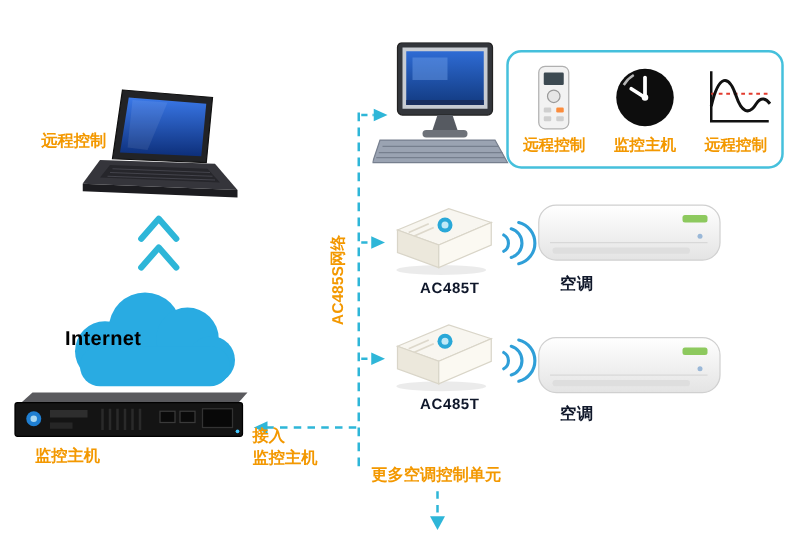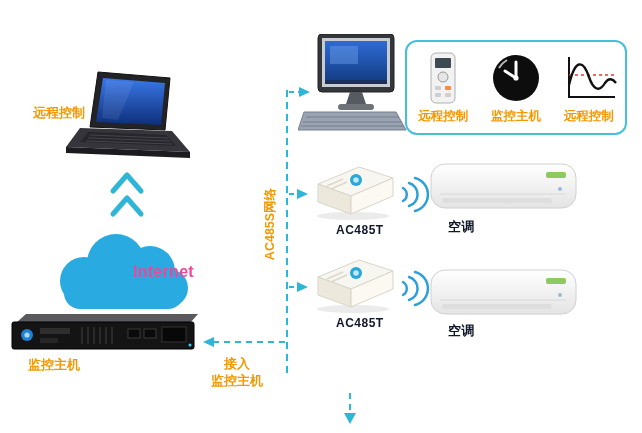--- a/index.html
+++ b/index.html
@@ -2,21 +2,21 @@
 <html><head>
 <meta charset="utf-8">
 <style>
   * { margin:0; padding:0; box-sizing:border-box; }
   body { background:#fff; font-family:"Liberation Sans","DejaVu Sans",sans-serif; }
   .canvas { position:relative; width:642px; height:425px; background:#ffffff; overflow:hidden; margin:4px auto; }
   .abs { position:absolute; }
   .lbl-orange { color:#f39800; font-size:13px; font-weight:600; line-height:17px; white-space:nowrap; }
   .lbl-dark { color:#0f172a; font-size:12px; font-weight:600; letter-spacing:.5px; white-space:nowrap; }
   .rot-label { width:110px; height:16px; text-align:center; transform:rotate(-90deg); transform-origin:center; }
-  .cloud-text { position:absolute; left:0; right:0; top:36px; text-align:right; color:#ec4899; font-size:16px; font-weight:bold; letter-spacing:.3px; }
+  .cloud-text { position:absolute; left:0; right:0; top:36px; text-align:left; color:#000000; font-size:16px; font-weight:bold; letter-spacing:.3px; }
   .feature-box { width:222px; height:95px; border:2px solid #45c0dc; border-radius:12px; background:#fff;
                  display:flex; justify-content:space-around; align-items:flex-start; padding-top:10px; }
   .feature-item { display:flex; flex-direction:column; align-items:center; width:72px; }
   .feature-item .ficon { height:52px; display:flex; align-items:center; justify-content:center; }
   .feature-item .flabel { margin-top:4px; font-size:12.5px; }
   svg { display:block; }
 </style>
 </head>
 <body>
 
@@ -227,19 +227,20 @@
     <svg width="148" height="52" viewBox="0 0 148 52">
       <rect x="1" y="2" width="145" height="44" rx="14" fill="url(#acGrad)" stroke="#d0d0d0"></rect>
       <line x1="10" y1="32" x2="136" y2="32" stroke="#d8d8d8"></line>
       <rect x="12" y="36" width="110" height="5" rx="2.5" fill="#dedede"></rect>
       <rect x="116" y="10" width="20" height="6" rx="2" fill="#7ac143" opacity="0.85"></rect>
       <circle cx="130" cy="27" r="2" fill="#9ab8d8"></circle>
     </svg>
   </div>
   <div class="abs lbl-dark" style="left:448px;top:318px;font-size:13px;">空调</div>
 
-  <div class="abs lbl-orange" style="left:202px;top:351px;width:70px;text-align:center;">
+  <div class="abs lbl-orange" style="left:202px;top:336px;width:70px;">
     <div>接入</div>
     <div>监控主机</div>
   </div>
 
+  <div class="abs lbl-orange" style="left:297px;top:367px;">更多空调控制单元</div>
 
 </div>
 
 </body></html>

